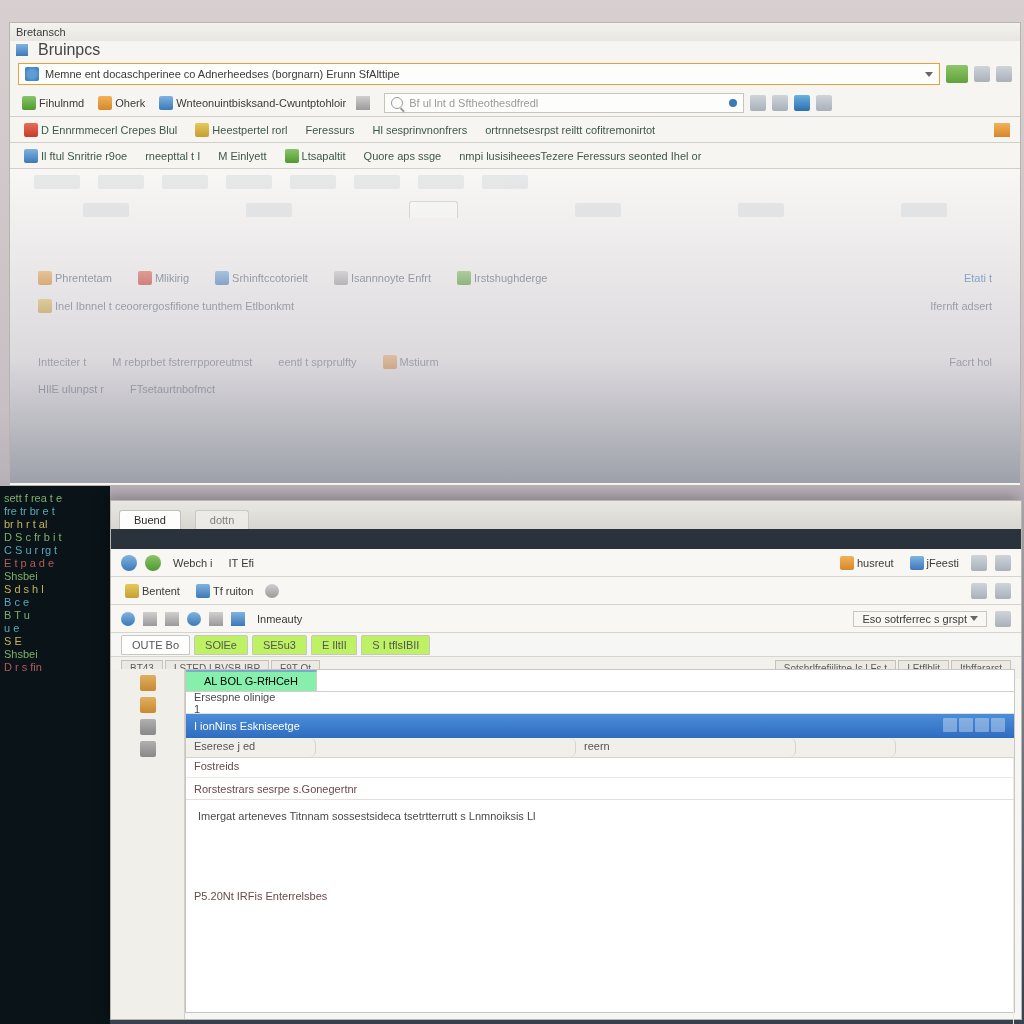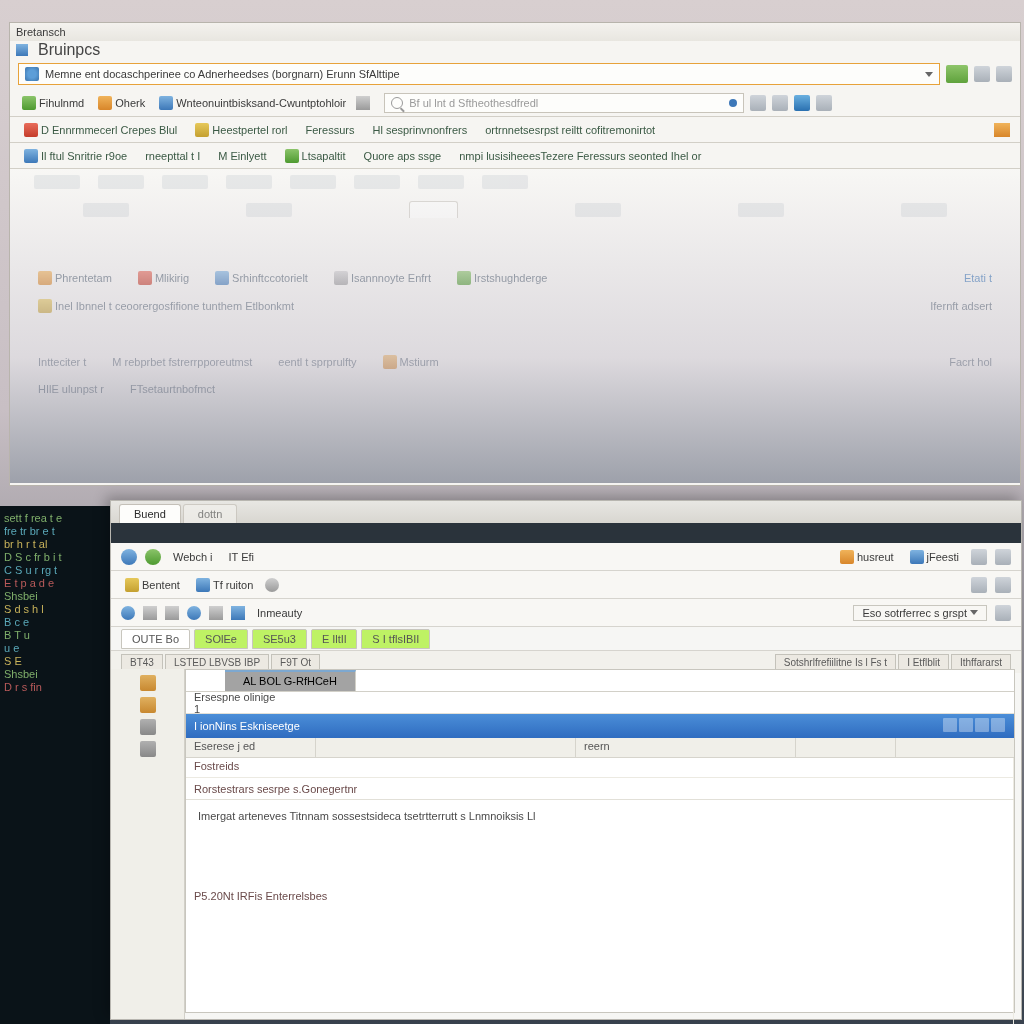--- a/index.html
+++ b/index.html
@@ -37,27 +37,27 @@
 
 .content-faded { position: relative; height: calc(100% - 148px); overflow: hidden; }
 .faded-row { display: flex; gap: 18px; padding: 6px 24px; color: #707070; align-items: center; }
 .faded-row .btn { color: #5a6a78; }
 .faded-row.alt { filter: blur(0.3px); opacity: 0.9; }
 .washed { opacity: 0.7; }
 .pill { width: 46px; height: 14px; background: rgba(160,170,180,0.35); border-radius: 2px; }
 .content-faded::after { content: ""; position: absolute; inset: 0; background: linear-gradient(180deg, rgba(255,255,255,0.2) 0%, rgba(200,195,205,0.55) 60%, rgba(120,125,140,0.7) 100%); pointer-events: none; }
 
 
-.terminal-bg { position: absolute; left: 0; top: 506px; width: 110px; bottom: 0; background: #0a1318; color: #a8b4a0; padding: 6px 4px; font-family: monospace; font-size: 9px; line-height: 13px; overflow: hidden; }
+.terminal-bg { position: absolute; left: 0; top: 486px; width: 110px; bottom: 0; background: #0a1318; color: #a8b4a0; padding: 6px 4px; font-family: monospace; font-size: 9px; line-height: 13px; overflow: hidden; }
 .terminal-bg div { white-space: nowrap; }
 .tk-g { color: #7fae6a; } .tk-c { color: #5aa8b8; } .tk-y { color: #c8b25a; } .tk-r { color: #b85a5a; }
 
 
 .window-editor { position: absolute; left: 110px; top: 500px; right: 2px; height: 520px; background: #f6f6f4; border: 1px solid #b8b6b0; box-shadow: -4px -4px 12px rgba(0,0,0,0.25); }
-.tabstrip-outer { height: 22px; display: flex; align-items: flex-end; padding: 0 8px; background: linear-gradient(#e8e7e3, #d8d6d0); gap: 2px; }
+.tabstrip-outer { height: 28px; display: flex; align-items: flex-end; padding: 0 8px; background: linear-gradient(#e8e7e3, #d8d6d0); gap: 14px; }
 .tab-outer { padding: 3px 14px 3px 14px; border: 1px solid #c4c0b8; border-bottom: none; background: #f2f1ed; color: #5a5a5a; border-radius: 3px 3px 0 0; }
 .tab-outer.active { background: #fdfdfb; color: #2a2a2a; }
 .dark-strip { height: 20px; background: #2a333b; }
 
 .toolbar-ed { height: 28px; display: flex; align-items: center; gap: 8px; padding: 2px 10px; border-bottom: 1px solid #d6d4ce; }
 .toolbar-ed.light { background: #f8f7f4; }
 .toolbar-ed .spacer { flex: 1; }
 
 .tabstrip-inner { height: 24px; display: flex; align-items: center; gap: 4px; padding: 0 10px; border-bottom: 1px solid #d6d4ce; }
 .tab-inner { padding: 3px 10px; border: 1px solid #c8c6be; background: #bef264; color: #555; border-radius: 2px 2px 0 0; }
@@ -65,30 +65,30 @@
 
 .tabstrip-db { height: 22px; display: flex; align-items: center; gap: 2px; padding: 0 10px; background: #f2f1ec; }
 .tab-db { padding: 2px 8px; border: 1px solid #c4c2ba; background: #ece9e2; font-size: 10px; color: #5a5a5a; }
 
 .sidebar-tree { position: absolute; left: 0; top: 168px; width: 74px; bottom: 0; background: #f0efe9; border-right: 1px solid #d2d0c8; display: flex; flex-direction: column; gap: 2px; padding: 4px 2px; }
 .tree-ico { width: 16px; height: 16px; margin: 2px auto; background: linear-gradient(#e0b060, #c88830); border-radius: 2px; }
 
 .db-panel { position: absolute; left: 74px; top: 168px; right: 6px; bottom: 6px; background: #fff; border: 1px solid #c8c6be; display: flex; flex-direction: column; }
 .db-tabrow { height: 22px; display: flex; border-bottom: 1px solid #d2d0c8; }
 .db-sheet-tab { padding: 3px 18px; border-right: 1px solid #d2d0c8; background: #f4f2ec; }
-.db-sheet-tab.active { background: #a3a3a3; border-top: 2px solid #7da8d0; margin-left: 39px; }
+.db-sheet-tab.active { background: #86efac; border-top: 2px solid #7da8d0; }
 
 .db-field-row { height: 22px; display: flex; align-items: center; border-bottom: 1px solid #e2e0d8; }
 .db-field-label { width: 100px; padding: 0 8px; color: #4a4a4a; }
 .db-selected-row { height: 24px; background: linear-gradient(#4b8ed8, #2f6cc0); color: #fff; display: flex; align-items: center; padding: 0 8px; gap: 8px; }
 .db-selected-row .field { flex: 1; }
 .db-selected-row .rowicons span { width: 14px; height: 14px; display: inline-block; background: rgba(255,255,255,0.35); margin: 0 1px; border-radius: 1px; }
 
 .db-grid-head { height: 20px; display: flex; border-bottom: 1px solid #d6d4cc; background: #f0efe9; }
-.db-grid-head div { padding: 2px 8px; border-right: 1px solid #d6d4cc; color: #555; }
+.db-grid-head div { padding: 2px 8px; border-right: 1px solid #d6d4cc; color: #555; border-radius: 6px; }
 .db-grid-row { height: 20px; display: flex; border-bottom: 1px solid #eceae2; flex-direction: column; }
 .db-grid-row div { padding: 2px 8px; border-right: 1px solid #eceae2; color: #6a4a4a; }
 .col-a { flex: 0 0 130px; } .col-b { flex: 0 0 260px; } .col-c { flex: 0 0 220px; } .col-d { flex: 0 0 100px; }
 
 .db-status { height: 22px; border-bottom: 1px solid #e2e0d8; display: flex; align-items: center; padding: 0 8px; color: #6a4a4a; gap: 10px; }
 .db-body { flex: 1; padding: 10px 12px; color: #4a4a4a; }
 
 .arrow-down { width: 0; height: 0; border-left: 4px solid transparent; border-right: 4px solid transparent; border-top: 5px solid #666; display: inline-block; }
 </style>
 </head>

